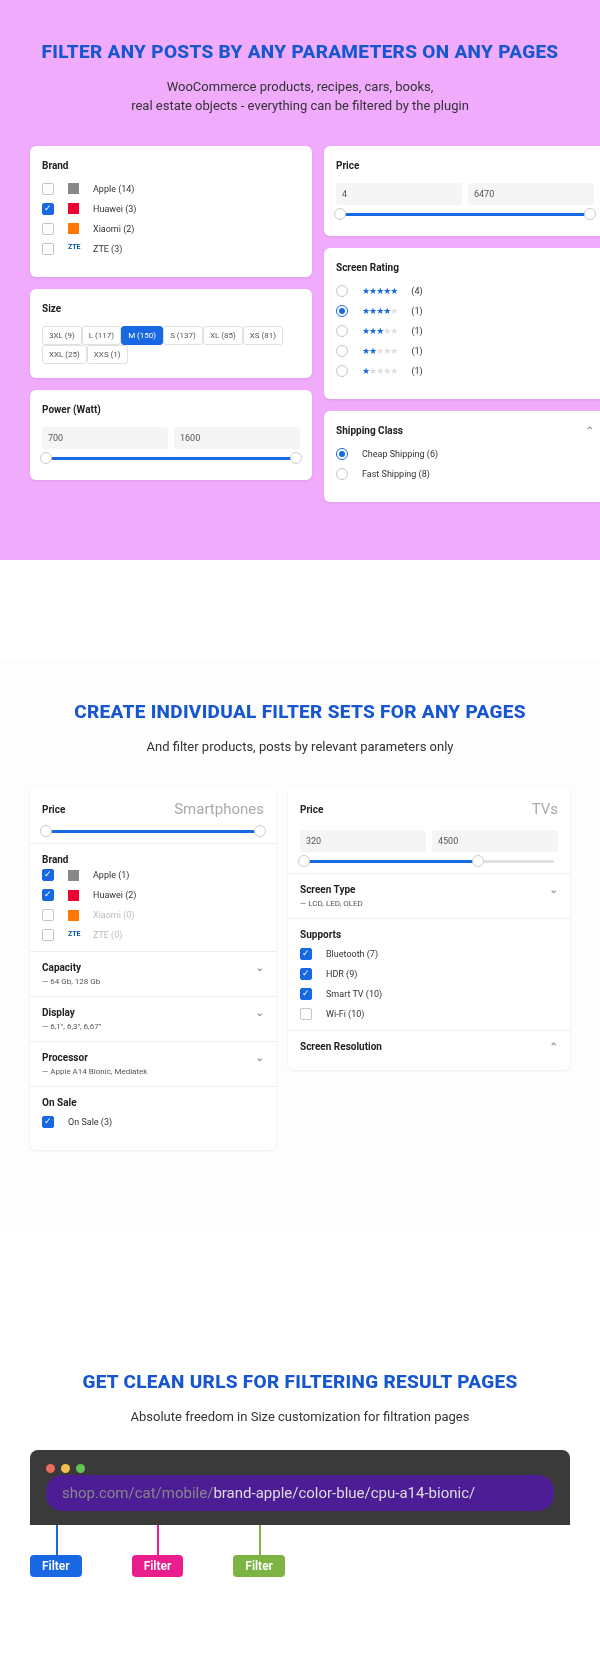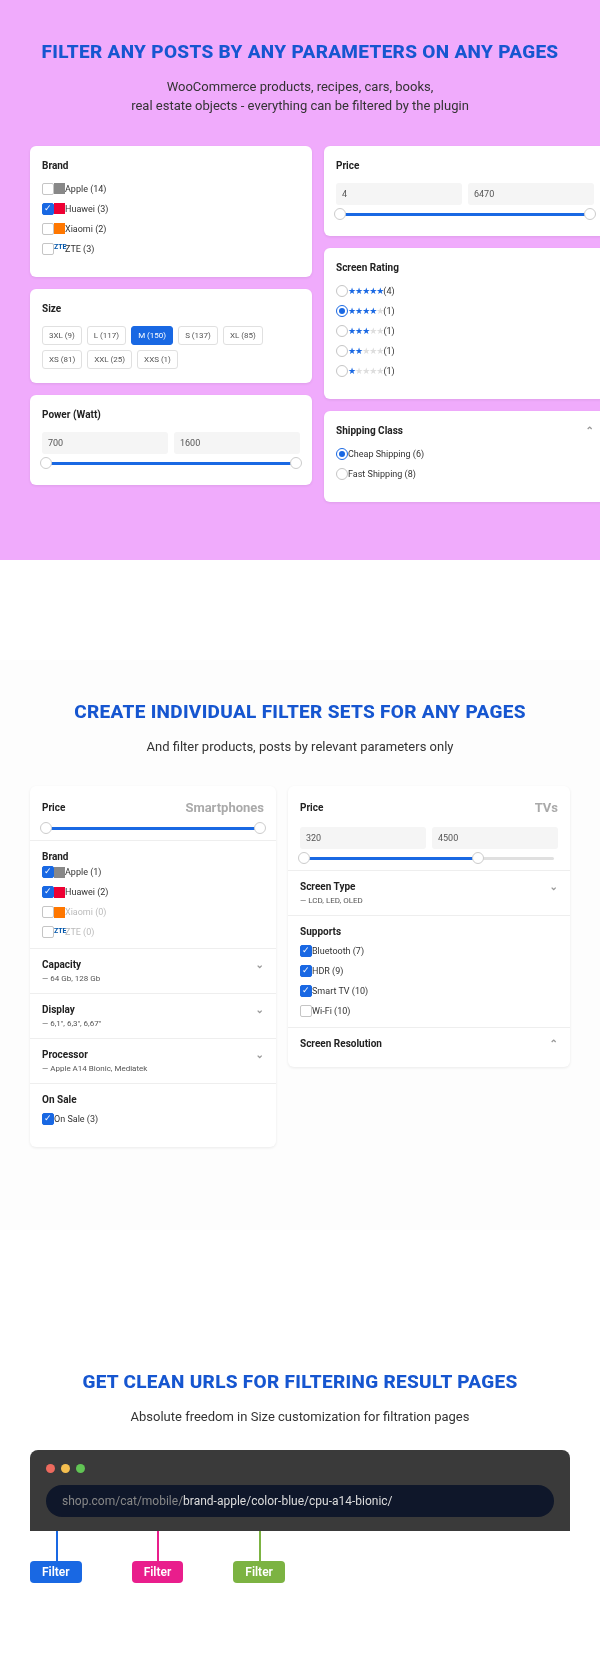--- a/index.html
+++ b/index.html
@@ -7,55 +7,55 @@
 .section{padding:40px 30px 0}
 .sec1{background:#f0abfc;padding-bottom:0;overflow:hidden;height:560px}
 .sec2{background:#fdfdfd;padding-bottom:0;overflow:hidden;height:570px;margin-top:100px}
 .sec3{background:#fff;margin-top:100px}
 h2{color:#1656d0;font-size:19px;font-weight:800;text-align:center;line-height:1.3;letter-spacing:0.3px}
 .sub{color:#333;font-size:13px;text-align:center;margin-top:12px;line-height:1.5}
 .grid{display:flex;gap:12px;margin-top:30px}
 .col{flex:1;display:flex;flex-direction:column;gap:12px}
 .card{background:#fff;border-radius:6px;padding:14px 12px;box-shadow:0 1px 3px rgba(0,0,0,0.08)}
 .ctitle{font-size:10px;font-weight:700;color:#222;margin-bottom:12px;display:flex;justify-content:space-between;align-items:center}
-.ctag{color:#aaa;font-weight:700;font-size:13px}
+.ctag{color:#aaa;font-weight:400;font-size:15px}
 .chev{color:#999;font-size:10px}
-.cbrow{display:flex;align-items:center;gap:0;margin-bottom:8px;font-size:9px;color:#333}
+.cbrow{display:flex;align-items:center;gap:14px;margin-bottom:8px;font-size:9px;color:#333}
 .cb{width:12px;height:12px;border:1px solid #c5c5c5;border-radius:2px;flex-shrink:0}
 .cb.on{background:#1968e3;border-color:#1968e3;position:relative}
 .cb.on:after{content:'✓';color:#fff;font-size:9px;position:absolute;top:-1px;left:1px}
 .rb{width:12px;height:12px;border:1px solid #c5c5c5;border-radius:50%;flex-shrink:0}
 .rb.on{border-color:#1968e3;position:relative}
 .rb.on:after{content:'';width:6px;height:6px;background:#1968e3;border-radius:50%;position:absolute;top:2px;left:2px}
 .ico{width:11px;height:11px;flex-shrink:0}
 .apple{background:#888}
 .huawei{background:#e03}
 .xiaomi{background:#f70}
 .zte{font-size:7px;font-weight:700;color:#05a}
 .dim{color:#bbb}
-.tags{display:flex;flex-wrap:wrap;gap:5px}
+.tags{display:flex;flex-wrap:wrap;}
 .tag{border:1px solid #e0e0e0;border-radius:3px;padding:4px 6px;font-size:8px;color:#555}
 .tag.on{background:#1968e3;color:#fff;border-color:#1968e3}
 .inputs{display:flex;gap:6px;margin-bottom:8px}
 .inp{flex:1;background:#f5f5f5;border:none;border-radius:3px;padding:6px;font-size:9px;color:#555}
 .slider{height:3px;background:#e0e0e0;border-radius:2px;position:relative;margin:6px 4px}
 .sfill{height:100%;background:#1968e3;position:absolute}
 .sknob{width:12px;height:12px;background:#fff;border:1px solid #ccc;border-radius:50%;position:absolute;top:-5px}
 .stars{color:#1968e3;font-size:9px;letter-spacing:-1px}
 .stars .g{color:#ddd}
 .sub2{font-size:8px;color:#555;margin-top:4px}
 .divider{height:1px;background:#eee;margin:10px -12px}
 .grptitle{font-size:10px;font-weight:700;color:#222;margin-bottom:4px;display:flex;justify-content:space-between}
 .browser{background:#3a3a3a;border-radius:8px 8px 0 0;padding:14px 16px;margin-top:24px}
 .dots{display:flex;gap:6px}
 .dot{width:9px;height:9px;border-radius:50%}
 .d1{background:#ed6a5e}
 .d2{background:#f5bf4f}
 .d3{background:#61c454}
-.urlbar{background:#0f172a;border-radius:16px;padding:9px 16px;margin-top:12px;color:#888;font-size:12px}
+.urlbar{background:#4c1d95;border-radius:16px;padding:9px 16px;margin-top:2px;color:#888;font-size:15px}
 .urlbar .w{color:#ddd}
 .callouts{display:flex;justify-content:flex-start;gap:50px;margin-top:0;position:relative;padding-top:30px}
 .callout{padding:4px 12px;border-radius:4px;color:#fff;font-size:12px;font-weight:600;position:relative}
 .c1{background:#1968e3}
 .c2{background:#e91e8c}
 .c3{background:#7cb342}
 .callout:before{content:'';position:absolute;bottom:100%;left:50%;width:2px;height:30px;background:currentColor}
 .c1:before{color:#1968e3}
 .c2:before{color:#e91e8c}
 .c3:before{color:#7cb342}

